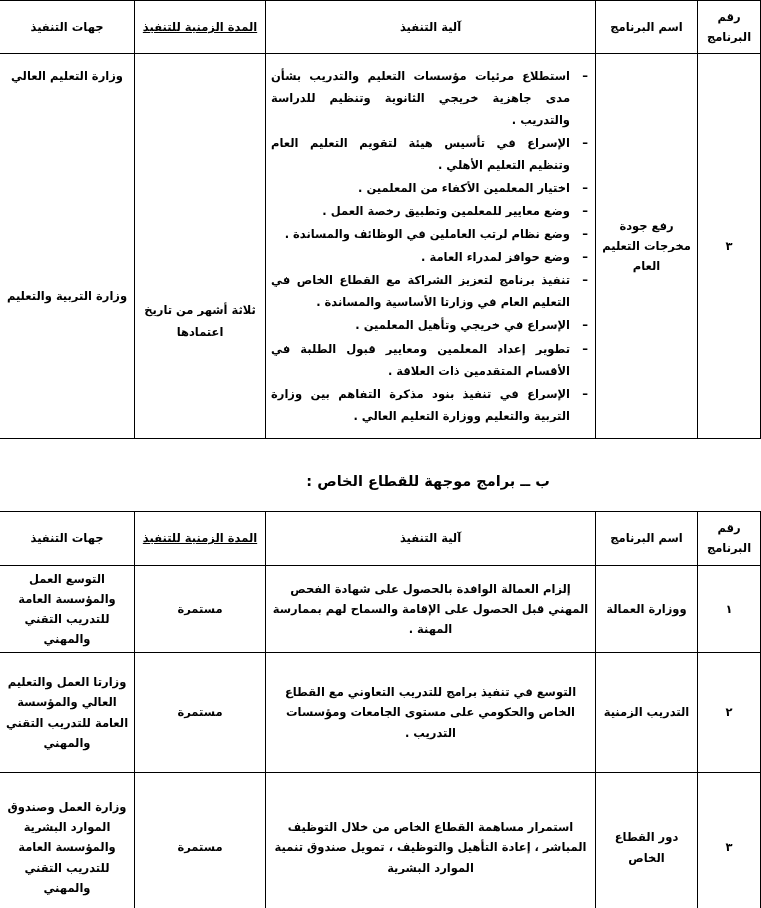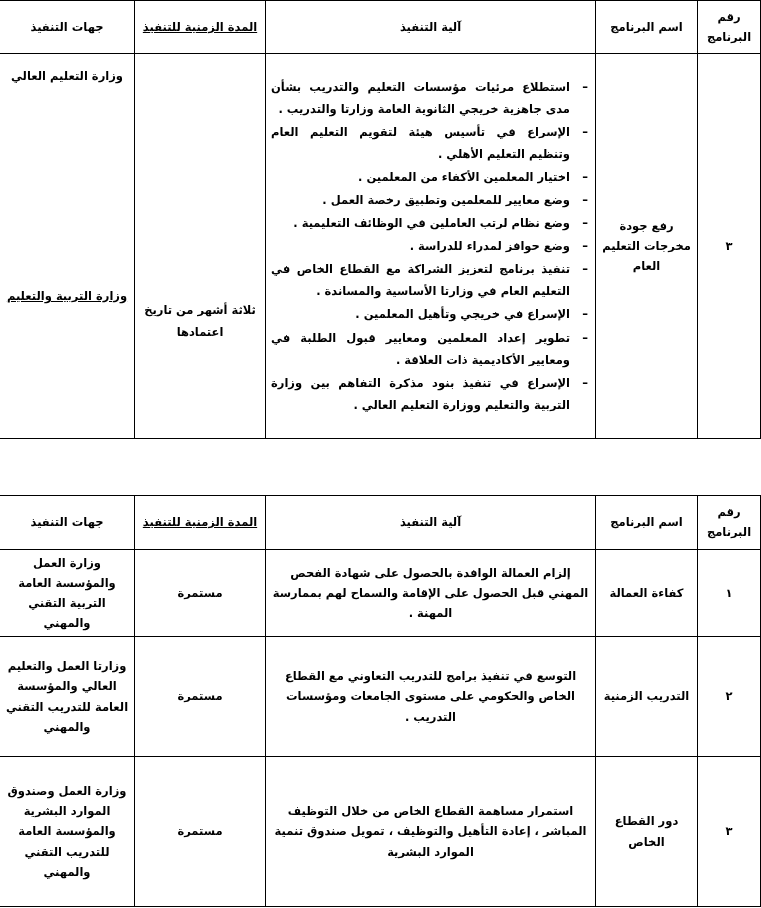--- a/index.html
+++ b/index.html
@@ -94,21 +94,21 @@
   .body-split {
     display: flex;
     flex-direction: column;
     justify-content: space-between;
     height: 378px;
     padding: 4px 0 10px 0;
     box-sizing: border-box;
   }
   .body-split > span { display: block; line-height: 1.95; }
   .body-top { margin-top: 4px; }
-  .body-bottom { margin-bottom: 118px; text-decoration: underline; }
+  .body-bottom { margin-bottom: 118px; }
   .time-inner {
     display: block;
     margin-top: 150px;
     line-height: 1.95;
   }
   .section-heading {
     text-align: center;
     font-weight: bold;
     font-size: 14.5px;
     margin: 0;
@@ -137,67 +137,68 @@
         <th class="col-time">المدة الزمنية للتنفيذ</th>
         <th class="col-body">جهات التنفيذ</th>
       </tr>
     </thead>
     <tbody>
       <tr>
         <td class="num-cell">٣</td>
         <td class="name-cell">رفع جودة مخرجات التعليم العام</td>
         <td class="mech-cell">
           <ul class="mech-list">
-            <li>استطلاع مرئيات مؤسسات التعليم والتدريب بشأن مدى جاهزية خريجي الثانوية العامة وزارتا والتدريب .</li>
+            <li>استطلاع مرئيات مؤسسات التعليم والتدريب بشأن مدى جاهزية خريجي الثانوية وتنظيم للدراسة والتدريب .</li>
             <li>الإسراع في تأسيس هيئة لتقويم التعليم العام وتنظيم التعليم الأهلي .</li>
             <li>اختيار المعلمين الأكفاء من المعلمين .</li>
             <li>وضع معايير للمعلمين وتطبيق رخصة العمل .</li>
-            <li>وضع نظام لرتب العاملين في الوظائف التعليمية .</li>
-            <li>وضع حوافز لمدراء للدراسة .</li>
+            <li>وضع نظام لرتب العاملين في الوظائف والمساندة .</li>
+            <li>وضع حوافز لمدراء العامة .</li>
             <li>تنفيذ برنامج لتعزيز الشراكة مع القطاع الخاص في التعليم العام في وزارتا الأساسية والمساندة .</li>
             <li>الإسراع في خريجي وتأهيل المعلمين .</li>
-            <li>تطوير إعداد المعلمين ومعايير قبول الطلبة في ومعايير الأكاديمية ذات العلاقة .</li>
+            <li>تطوير إعداد المعلمين ومعايير قبول الطلبة في الأقسام المتقدمين ذات العلاقة .</li>
             <li>الإسراع في تنفيذ بنود مذكرة التفاهم بين وزارة التربية والتعليم ووزارة التعليم العالي .</li>
           </ul>
         </td>
         <td class="time-cell">
           <span class="time-inner">ثلاثة أشهر من تاريخ اعتمادها</span>
         </td>
         <td class="body-cell">
           <span class="body-split">
             <span class="body-top">وزارة التعليم العالي</span>
             <span class="body-bottom">وزارة التربية والتعليم</span>
           </span>
         </td>
       </tr>
     </tbody>
   </table>
 
   <div class="gap-1"></div>
 
+  <div class="section-heading">ب ــ برامج موجهة للقطاع الخاص :</div>
 
   <div class="gap-2"></div>
 
   <table class="doc-table table2">
     <thead>
       <tr>
         <th class="col-num">رقم البرنامج</th>
         <th class="col-name">اسم البرنامج</th>
         <th class="col-mech">آلية التنفيذ</th>
         <th class="col-time">المدة الزمنية للتنفيذ</th>
         <th class="col-body">جهات التنفيذ</th>
       </tr>
     </thead>
     <tbody>
       <tr class="t2-row1">
         <td class="num-cell">١</td>
-        <td class="name-cell">كفاءة العمالة</td>
+        <td class="name-cell">ووزارة العمالة</td>
         <td class="mech-para">إلزام العمالة الوافدة بالحصول على شهادة الفحص المهني قبل الحصول على الإقامة والسماح لهم بممارسة المهنة .</td>
         <td class="time-cell">مستمرة</td>
-        <td class="body-cell">وزارة العمل والمؤسسة العامة التربية التقني والمهني</td>
+        <td class="body-cell">التوسع العمل والمؤسسة العامة للتدريب التقني والمهني</td>
       </tr>
       <tr class="t2-row2">
         <td class="num-cell">٢</td>
         <td class="name-cell">التدريب الزمنية</td>
         <td class="mech-para">التوسع في تنفيذ برامج للتدريب التعاوني مع القطاع الخاص والحكومي على مستوى الجامعات ومؤسسات التدريب .</td>
         <td class="time-cell">مستمرة</td>
         <td class="body-cell">وزارتا العمل والتعليم العالي والمؤسسة العامة للتدريب التقني والمهني</td>
       </tr>
       <tr class="t2-row3">
         <td class="num-cell">٣</td>

